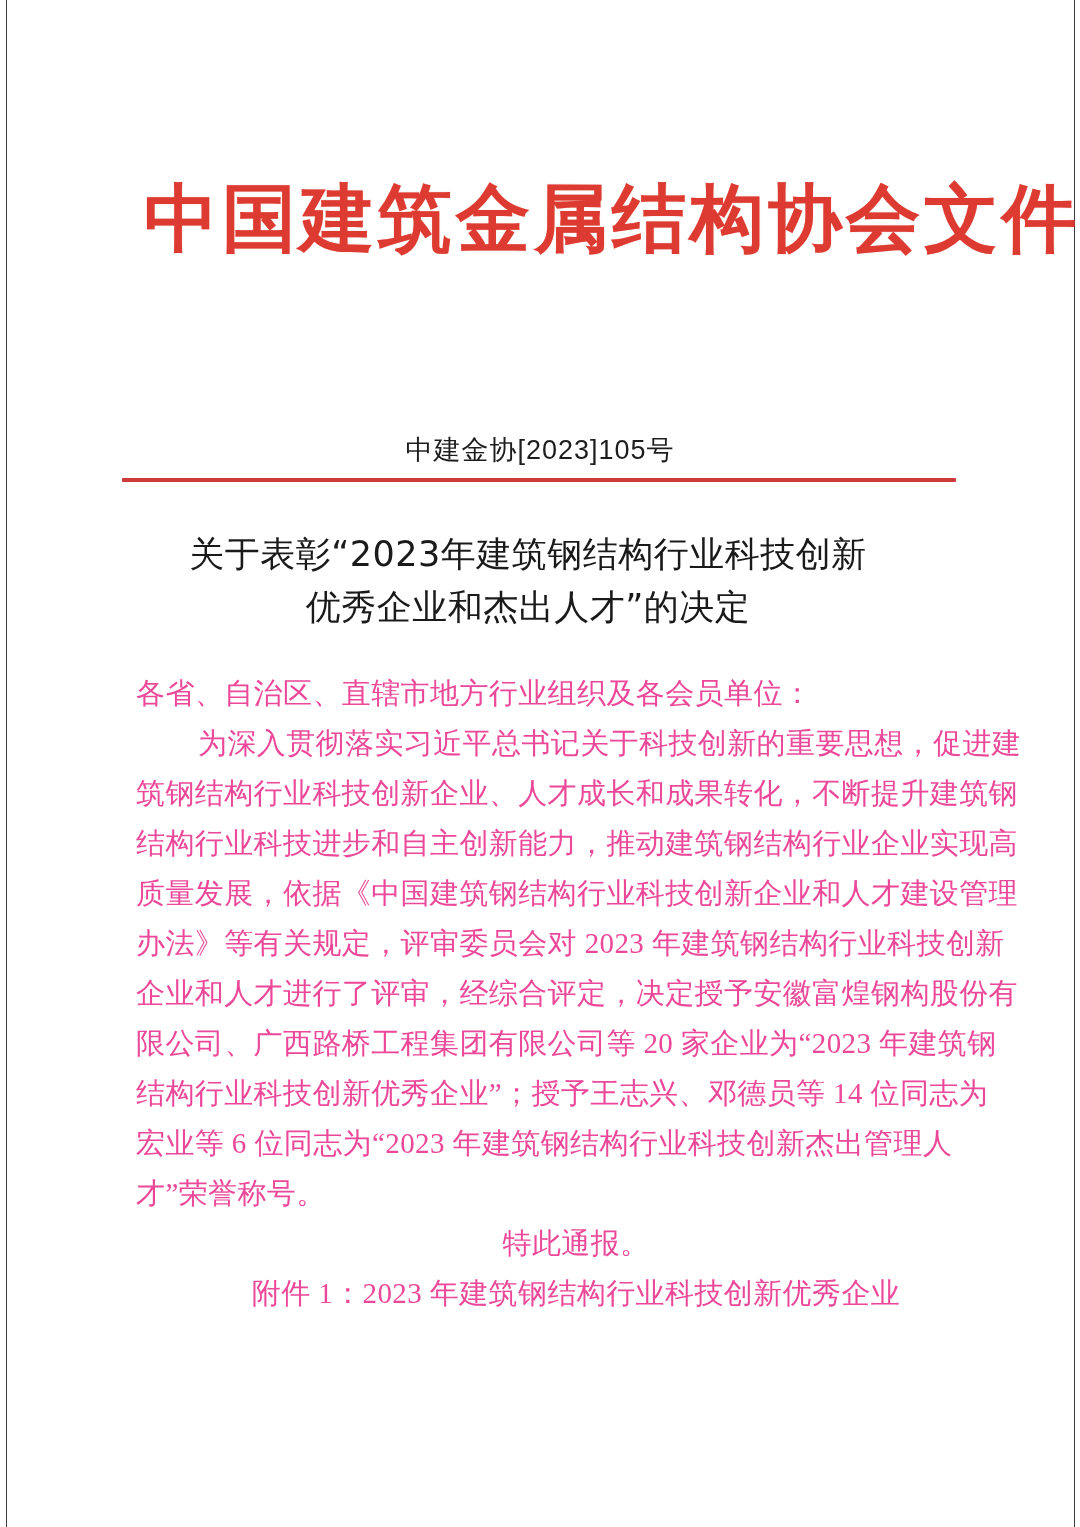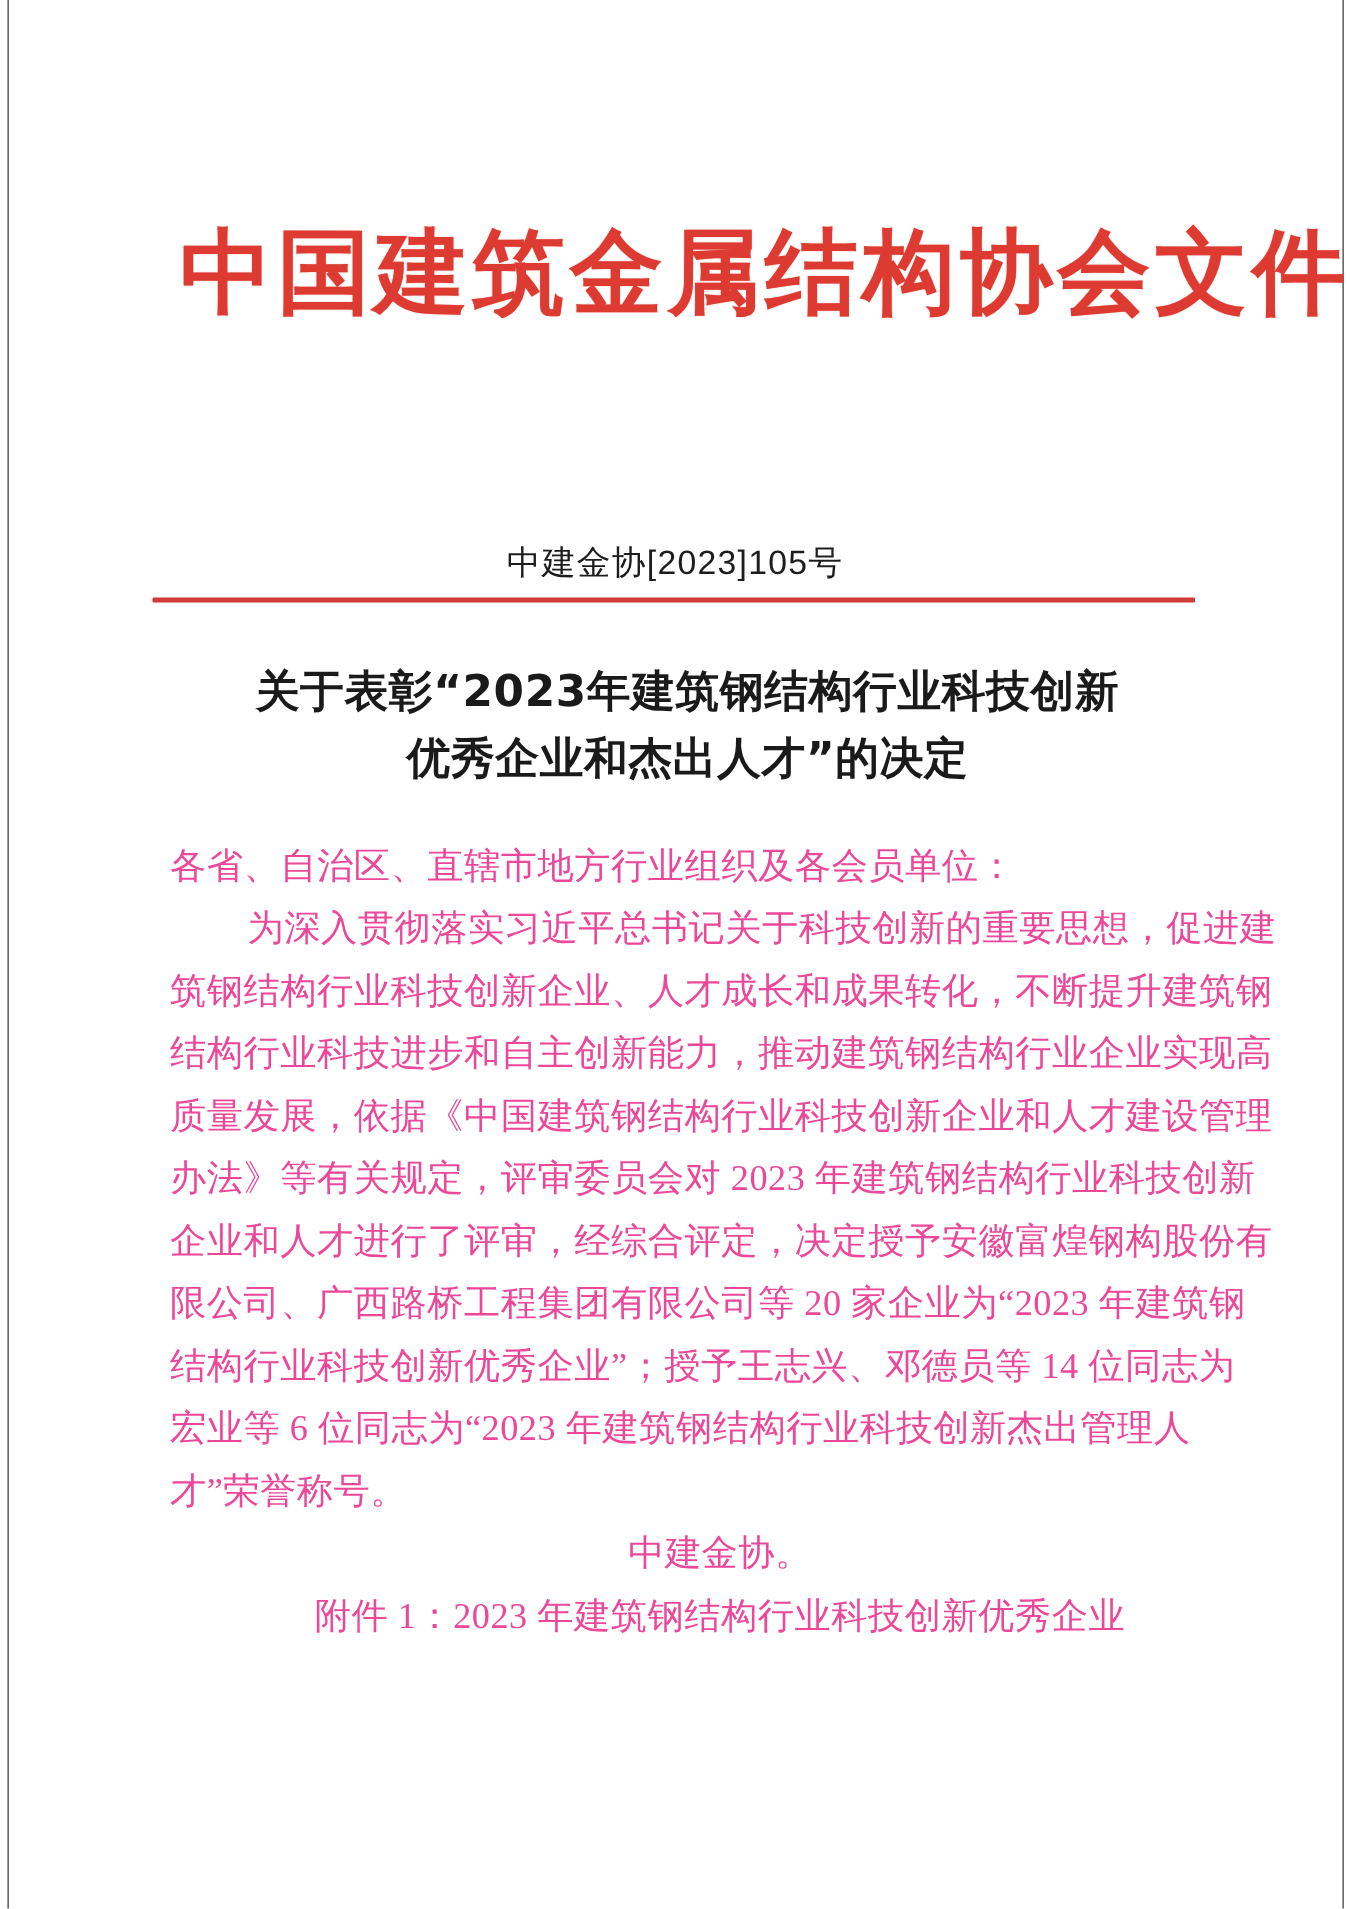--- a/index.html
+++ b/index.html
@@ -73,26 +73,26 @@
     width: 834px;
     top: 478px;
     height: 4px;
     background: #cf3b38;
     border-radius: 1px;
   }
 
   
   .doc-title {
     position: absolute;
-    left: 130px;
+    left: 108px;
     width: 840px;
     top: 528px;
     text-align: center;
     font-family: "DejaVu Sans", "Liberation Sans", sans-serif;
-    font-weight: 700;
+    font-weight: 400;
     font-size: 35px;
     line-height: 53px;
     letter-spacing: 0.5px;
     color: #1a1a1a;
   }
   .doc-title .tline { display: block; white-space: nowrap; }
 
   
   .body-block {
     position: absolute;
@@ -137,17 +137,17 @@
     <span class="body-line indent">为深入贯彻落实习近平总书记关于科技创新的重要思想，促进建</span>
     <span class="body-line">筑钢结构行业科技创新企业、人才成长和成果转化，不断提升建筑钢</span>
     <span class="body-line">结构行业科技进步和自主创新能力，推动建筑钢结构行业企业实现高</span>
     <span class="body-line">质量发展，依据《中国建筑钢结构行业科技创新企业和人才建设管理</span>
     <span class="body-line">办法》等有关规定，评审委员会对 2023 年建筑钢结构行业科技创新</span>
     <span class="body-line">企业和人才进行了评审，经综合评定，决定授予安徽富煌钢构股份有</span>
     <span class="body-line">限公司、广西路桥工程集团有限公司等 20 家企业为“2023 年建筑钢</span>
     <span class="body-line">结构行业科技创新优秀企业”；授予王志兴、邓德员等 14 位同志为</span>
     <span class="body-line">宏业等 6 位同志为“2023 年建筑钢结构行业科技创新杰出管理人</span>
     <span class="body-line">才”荣誉称号。</span>
-    <span class="body-line indent">中建金协。</span>
+    <span class="body-line indent">特此通报。</span>
     <span class="body-line indent">附件 1：2023 年建筑钢结构行业科技创新优秀企业</span>
   </div>
 
 </div>
 
 </body></html>

